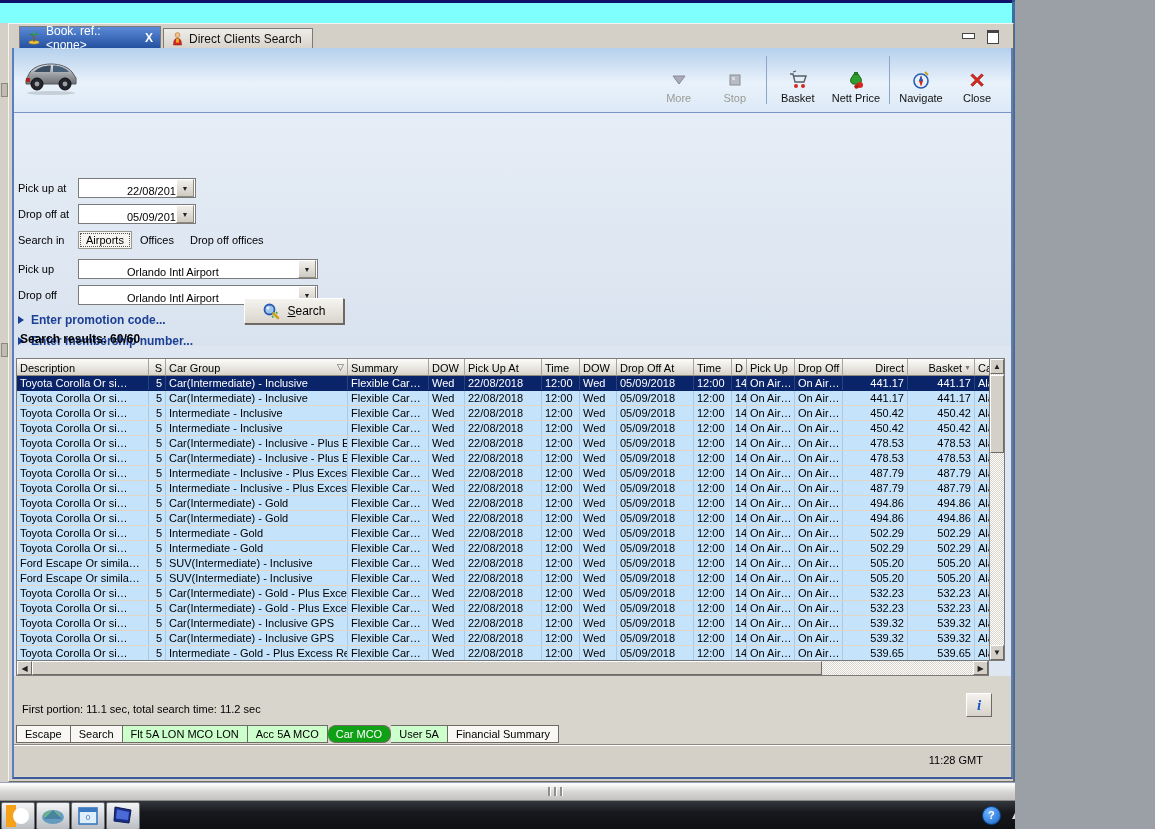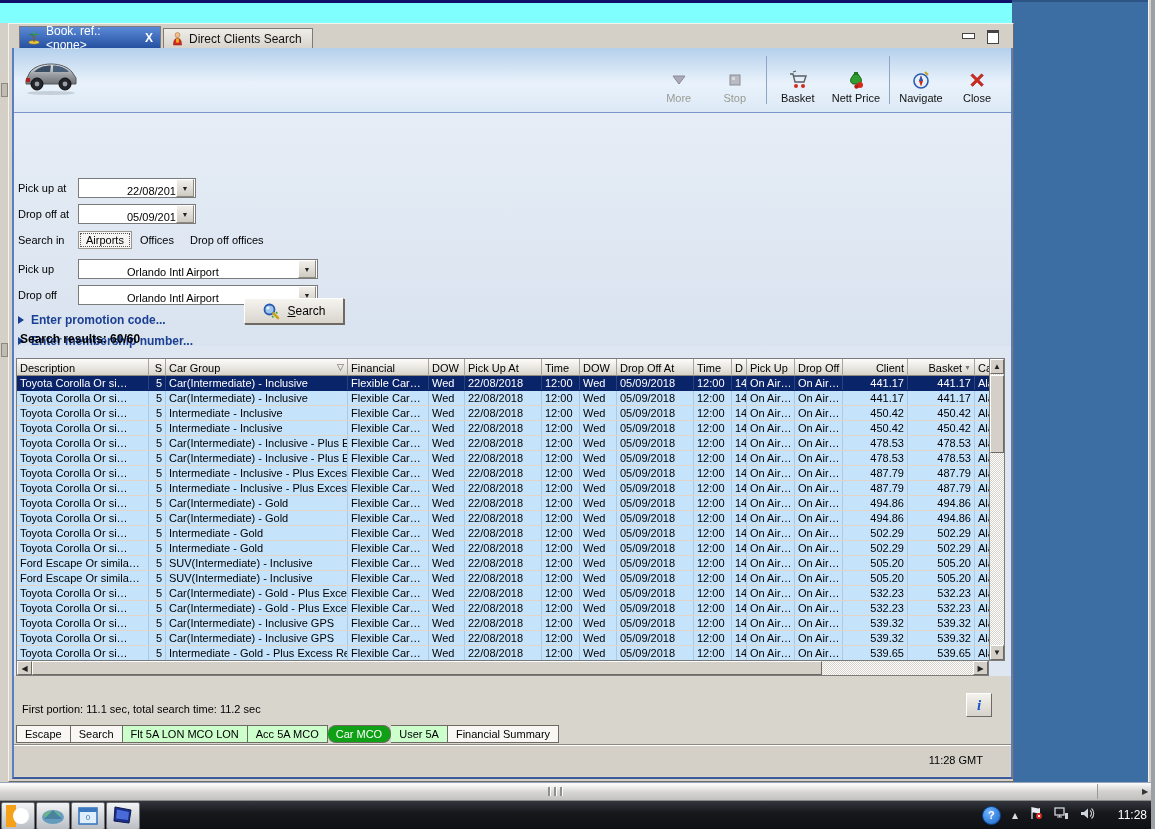--- a/index.html
+++ b/index.html
@@ -1,17 +1,17 @@
 <!DOCTYPE html>
 <html><head>
 <meta charset="utf-8">
 <style>
   html,body{margin:0;padding:0;}
   body{font-family:"Liberation Sans",sans-serif;background:#9aa0a6;}
-  #screen{position:relative;width:1151px;height:829px;overflow:hidden;background:#d4d0c8;}
+  #screen{position:relative;width:1015px;height:829px;overflow:hidden;background:#d4d0c8;}
 
   
   #top-navy{position:absolute;left:0;top:0;width:1012px;height:3px;background:#10126a;}
   #top-cyan{position:absolute;left:0;top:3px;width:1012px;height:20px;background:var(--cyan,#80ffff);border-bottom:1px solid #9adfe0;}
   #desktop{position:absolute;left:1012px;top:0;width:136px;height:801px;background:var(--desktop,#3c6da3);border-top:2px solid #2c5586;}
   #right-strip{position:absolute;left:1148px;top:0;width:7px;height:801px;background:#d4d0c8;border-left:1px solid #f4f4f4;}
   #left-strip{position:absolute;left:0;top:23px;width:8px;height:759px;background:#d4d0c8;border-right:1px solid #9a968e;}
   .notch{position:absolute;left:1px;width:5px;height:12px;background:#c0bcb4;border:1px solid #8d897f;}
 
   
@@ -310,21 +310,21 @@
               <span>Description</span>
             </div>
             <div class="hc r" style="width: 17px;">
               <span>S</span>
             </div>
             <div class="hc" style="width: 182px;">
               <span>Car Group</span>
               <span class="hicon">▽</span>
             </div>
             <div class="hc" style="width: 81px;">
-              <span>Financial</span>
+              <span>Summary</span>
             </div>
             <div class="hc" style="width: 36px;">
               <span>DOW</span>
             </div>
             <div class="hc" style="width: 77px;">
               <span>Pick Up At</span>
             </div>
             <div class="hc" style="width: 38px;">
               <span>Time</span>
             </div>
@@ -340,21 +340,21 @@
             <div class="hc r" style="width: 15px;">
               <span>D</span>
             </div>
             <div class="hc" style="width: 48px;">
               <span>Pick Up</span>
             </div>
             <div class="hc" style="width: 48px;">
               <span>Drop Off</span>
             </div>
             <div class="hc r" style="width: 65px;">
-              <span>Client</span>
+              <span>Direct</span>
             </div>
             <div class="hc r" style="width: 67px;">
               <span>Basket</span>
               <span class="hsort">▼</span>
             </div>
             <div class="hc" style="width: 15px;">
               <span>Ca</span>
             </div>
           </div>
         <div id="tbody">

